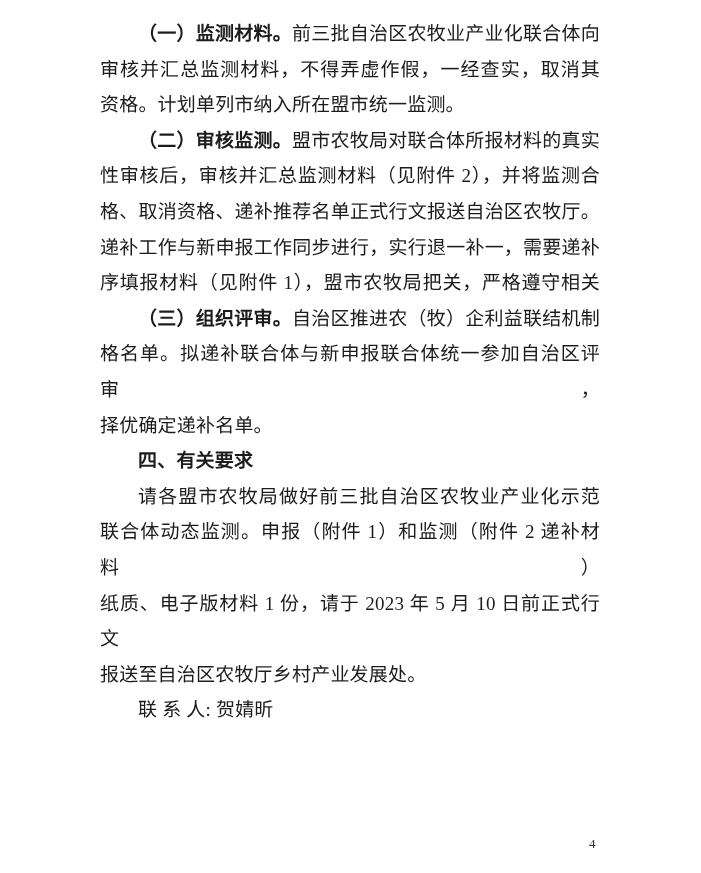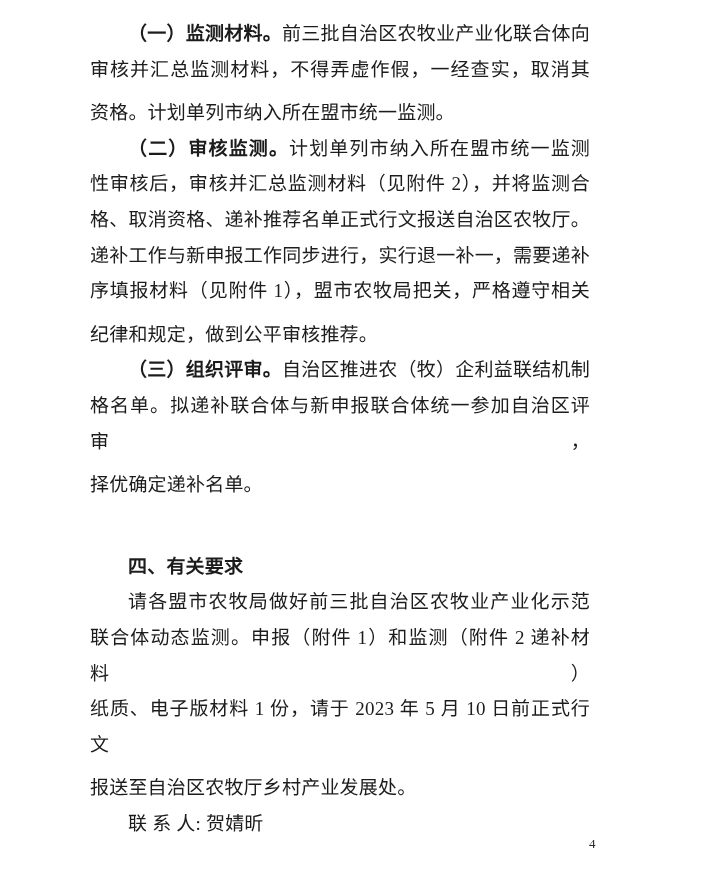--- a/index.html
+++ b/index.html
@@ -15,49 +15,47 @@
     font-family: "Liberation Serif", serif;
     color: #1c1c1c;
   }
   .page {
     position: absolute;
     inset: 0;
     background: #ffffff;
   }
   .text-block {
     position: absolute;
-    left: 90px;
+    left: 100px;
     top: 16px;
     width: 500px;
     font-size: 19px;
     line-height: 35.6px;
   }
   .line {
     text-align: justify;
     text-align-last: justify;
     letter-spacing: 0.2px;
   }
   .line.end {
     text-align: left;
     text-align-last: left;
-    margin-top: 8px;
   }
   .line.indent {
     text-indent: 38px;
   }
   .head {
     font-weight: bold;
     font-family: "Liberation Sans", sans-serif;
   }
   .line.h2 {
     text-align: left;
     text-align-last: left;
     font-weight: bold;
     font-family: "Liberation Sans", sans-serif;
-    margin-top: 46px;
   }
   .line.contact {
     text-align: center;
     text-align-last: left;
     white-space: pre-wrap;
   }
   .page-number {
     position: absolute;
     left: 589px;
     top: 836px;
@@ -73,32 +71,31 @@
 
   <div class="text-block">
 
     <div class="line indent"><span class="head">（一）监测材料。</span><span>前三批自治区农牧业产业化联合体向</span></div>
 
 
     <div class="line"><span>审核并汇总监测材料，不得弄虚作假，一经查实，取消其</span></div>
 
     <div class="line end"><span>资格。计划单列市纳入所在盟市统一监测。</span></div>
 
-    <div class="line indent"><span class="head">（二）审核监测。</span><span>计划单列市纳入所在盟市统一监测</span></div>
+    <div class="line indent"><span class="head">（二）审核监测。</span><span>盟市农牧局对联合体所报材料的真实</span></div>
 
     <div class="line"><span>性审核后，审核并汇总监测材料（见附件 2），并将监测合</span></div>
 
     <div class="line"><span>格、取消资格、递补推荐名单正式行文报送自治区农牧厅。</span></div>
 
     <div class="line"><span>递补工作与新申报工作同步进行，实行退一补一，需要递补</span></div>
 
 
     <div class="line"><span>序填报材料（见附件 1），盟市农牧局把关，严格遵守相关</span></div>
 
-    <div class="line end"><span>纪律和规定，做到公平审核推荐。</span></div>
 
     <div class="line indent"><span class="head">（三）组织评审。</span><span>自治区推进农（牧）企利益联结机制</span></div>
 
 
     <div class="line"><span>格名单。拟递补联合体与新申报联合体统一参加自治区评审，</span></div>
 
     <div class="line end"><span>择优确定递补名单。</span></div>
 
     <div class="line indent h2"><span>四、有关要求</span></div>
 

